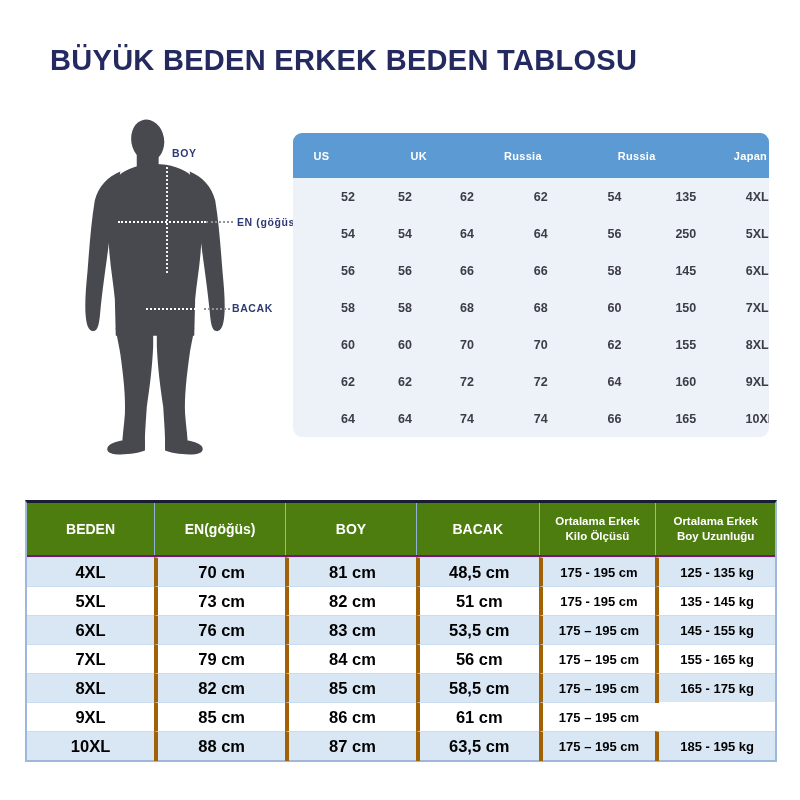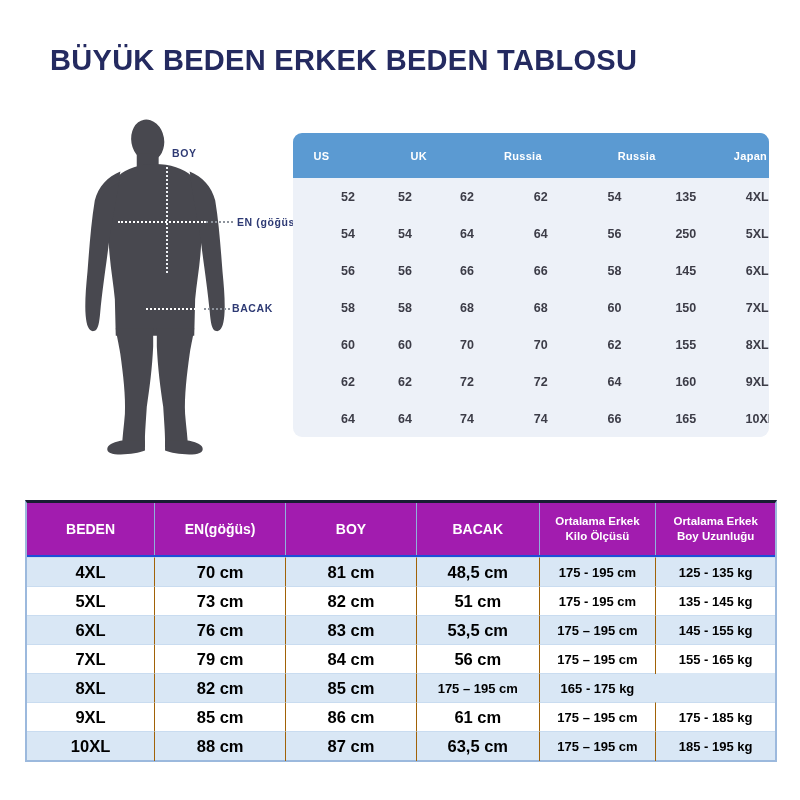--- a/index.html
+++ b/index.html
@@ -43,39 +43,39 @@
   }
   .irow span { text-align:center; color:#3c3c47; font-weight:600; font-size:12.5px;padding-left:48px; }
 
   
   .size {
     position:absolute; left:25px; top:500px; width:748px;
     border:2px solid #9cb9dd; border-top:3px solid #181d33; background:#fff;
   }
   .size-header {
     display:grid; grid-template-columns:17% 17.5% 17.5% 16.4% 15.6% 16%;
-    height:52px; align-items:center; background:#a21caf;
-    border-bottom:2px solid #1d4ed8;
+    height:52px; align-items:center; background:#4d7c0f;
+    border-bottom:2px solid #701a75;
   }
   .size-header .h {
     text-align:center; color:#ffffff; font-weight:bold; font-size:14px;
     border-left:1px solid #8fb2d9; height:100%;
     display:flex; align-items:center; justify-content:center;
   }
   .size-header .h:first-child { border-left:none; }
   .size-header .h.small { font-size:11.5px; line-height:1.3; padding:0 14px; }
   .size-body > div.srow {
     display:grid; grid-template-columns:17% 17.5% 17.5% 16.4% 15.6% 16%;
     height:29px; background:#ffffff;
   }
   .size-body > div.srow:nth-of-type(odd) { background:#d9e7f5; }
   .srow div {
     display:flex; align-items:center; justify-content:center;
     font-weight:bold; color:#000000; font-size:16.5px;
-    border-left:1px solid #a16207; border-top:1px solid #c9dcf0; height:100%;
+    border-left:4px solid #a16207; border-top:1px solid #c9dcf0; height:100%;
   }
   .srow div:first-child { border-left:none; }
   .srow div.c4, .srow div.c5 { font-size:13px; }
 </style>
 </head>
 <body>
 
 <div class="page-title">BÜYÜK BEDEN ERKEK BEDEN TABLOSU</div>
 
 <svg class="silhouette" width="146" height="378" viewBox="0 0 160 380">
@@ -231,31 +231,31 @@
         <div class="c2">84 cm</div>
         <div class="c3">56 cm</div>
         <div class="c4">175 – 195 cm</div>
         <div class="c5">155 - 165 kg</div>
       </div>
 
       <div class="srow">
         <div class="c0">8XL</div>
         <div class="c1">82 cm</div>
         <div class="c2">85 cm</div>
+        <div class="c3">58,5 cm</div>
         <div class="c4">175 – 195 cm</div>
         <div class="c5">165 - 175 kg</div>
       </div>
 
       <div class="srow">
         <div class="c0">9XL</div>
         <div class="c1">85 cm</div>
         <div class="c2">86 cm</div>
         <div class="c3">61 cm</div>
         <div class="c4">175 – 195 cm</div>
-        <div class="c5">175 - 185 kg</div>
       </div>
 
       <div class="srow">
         <div class="c0">10XL</div>
         <div class="c1">88 cm</div>
         <div class="c2">87 cm</div>
         <div class="c3">63,5 cm</div>
         <div class="c4">175 – 195 cm</div>
         <div class="c5">185 - 195 kg</div>
       </div>

